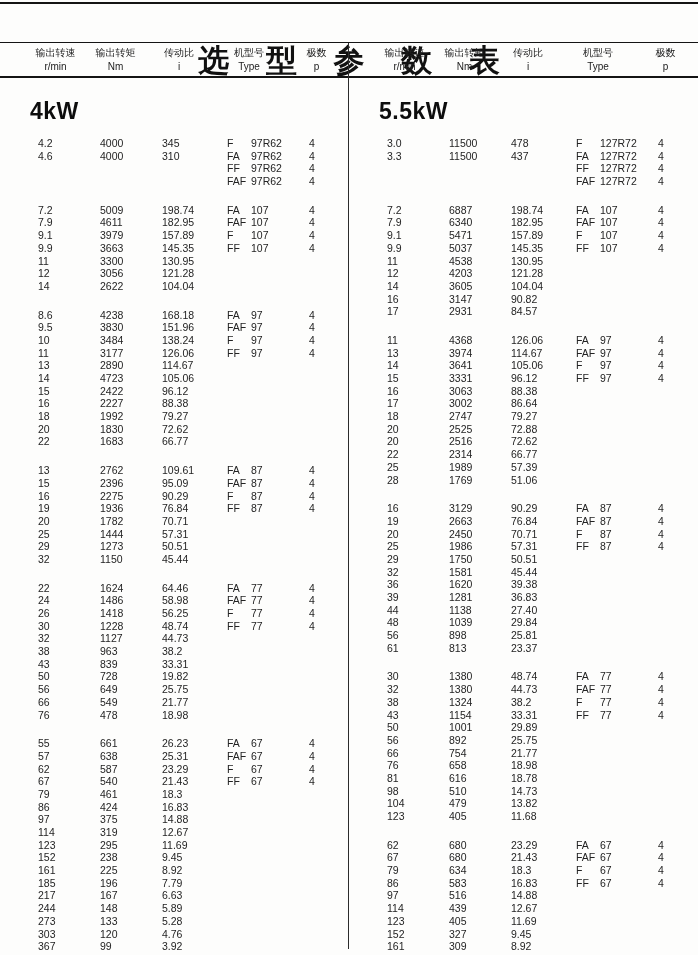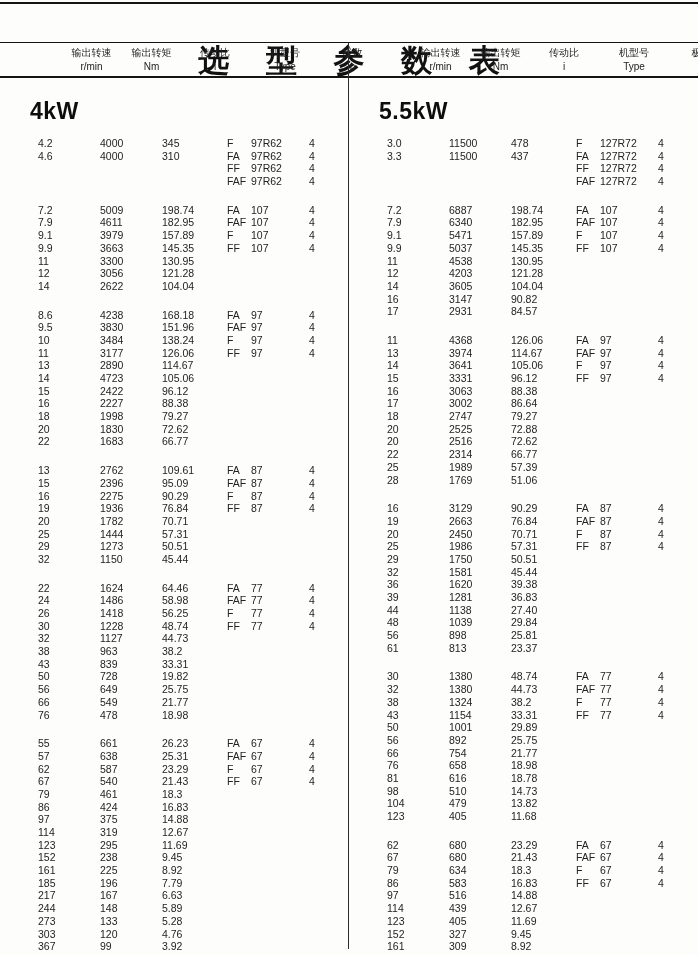--- a/index.html
+++ b/index.html
@@ -11,21 +11,21 @@
   .rule{position:absolute;left:0;right:0;background:#141414;}
   .rule-top{top:2px;height:2px;}
   .rule-under-title{top:42px;height:1px;}
   .rule-under-header{top:76px;height:2px;}
   .divider{position:absolute;left:348px;top:43px;bottom:6px;width:1px;background:#2b2b2b;}
   .title{
     position:absolute;top:4px;left:0;width:100%;text-align:center;
     font-size:31px;font-weight:bold;letter-spacing:14px;text-indent:14px;
     color:#111;white-space:nowrap;margin-top:36px;
   }
-  .header{position:absolute;top:46px;left:0;width:586px;display:flex;padding-left:36px;}
+  .header{position:absolute;top:46px;left:0;width:586px;display:flex;}
   .header-half{width:349px;display:grid;grid-template-columns:87px 57px 70px 70px 65px;}
   .hcell{text-align:center;font-size:10px;line-height:14px;color:#222;}
   .hcell:first-child{padding-left:24px;}
   .hcell span{display:block;white-space:nowrap;}
   .body{position:absolute;top:80px;left:0;width:698px;display:flex;}
   .half{width:349px;}
   .power{font-size:23px;font-weight:800;margin:18px 0 12px 30px;color:#0d0d0d;letter-spacing:0.5px;}
   .group{margin-bottom:16px;}
   .row{
     display:grid;grid-template-columns:62px 62px 65px 24px 58px 16px;
@@ -247,21 +247,21 @@
             <div class="row">
               <span class="cell">16</span>
               <span class="cell">2227</span>
               <span class="cell">88.38</span>
               <span class="cell"></span>
               <span class="cell"></span>
               <span class="cell"></span>
             </div>
             <div class="row">
               <span class="cell">18</span>
-              <span class="cell">1998</span>
+              <span class="cell">1992</span>
               <span class="cell">79.27</span>
               <span class="cell"></span>
               <span class="cell"></span>
               <span class="cell"></span>
             </div>
             <div class="row">
               <span class="cell">20</span>
               <span class="cell">1830</span>
               <span class="cell">72.62</span>
               <span class="cell"></span>

